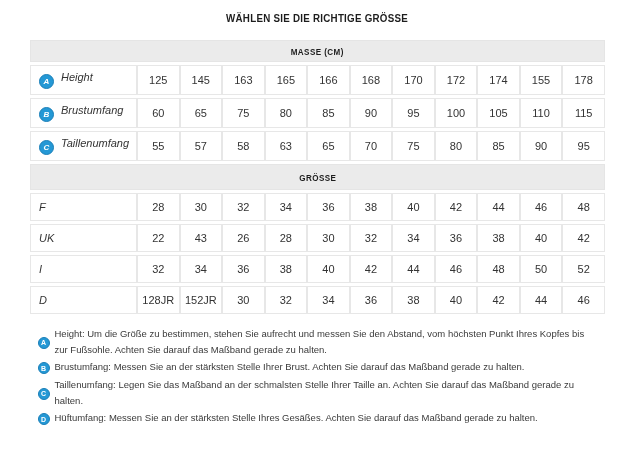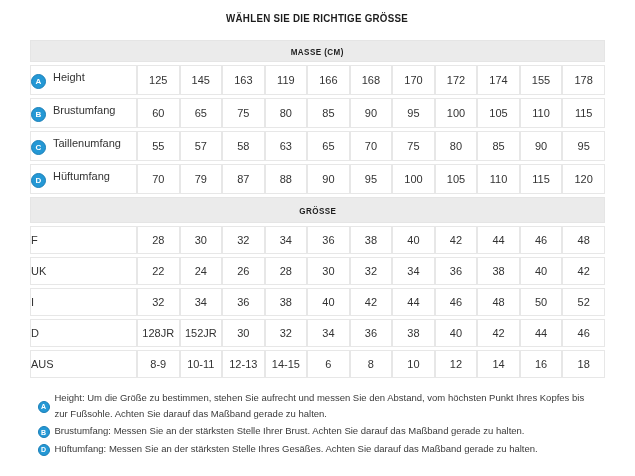--- a/index.html
+++ b/index.html
@@ -40,20 +40,22 @@
     background: #ffffff;
     text-align: center;
     padding: 0;
     height: 26px;
     overflow: hidden;
     white-space: nowrap;
   }
   tr.measure-row td { height: 28px; }
   td.label-cell {
     text-align: left;
+    padding-left: 8px;
+    font-style: italic;
   }
   td.section-header {
     background: #ebebeb;
     border: 1px solid #e5e5e5;
     text-align: center;
     font-weight: 700;
     font-size: 9.5px;
     letter-spacing: 0.5px;
     color: #1d1d1d;
     height: 20px;
@@ -116,21 +118,21 @@
         <span class="condensed">MASSE (CM)</span>
       </td>
     </tr>
   </tbody>
   <tbody id="masse-rows">
       <tr class="measure-row">
         <td class="label-cell"><span class="badge">A</span><span>Height</span></td>
         <td>125</td>
         <td>145</td>
         <td>163</td>
-        <td>119</td>
+        <td>165</td>
         <td>166</td>
         <td>168</td>
         <td>170</td>
         <td>172</td>
         <td>174</td>
         <td>155</td>
         <td>178</td>
       </tr>
       <tr class="measure-row">
         <td class="label-cell"><span class="badge">B</span><span>Brustumfang</span></td>
@@ -153,34 +155,20 @@
         <td>58</td>
         <td>63</td>
         <td>65</td>
         <td>70</td>
         <td>75</td>
         <td>80</td>
         <td>85</td>
         <td>90</td>
         <td>95</td>
       </tr>
-      <tr class="measure-row">
-        <td class="label-cell"><span class="badge">D</span><span>Hüftumfang</span></td>
-        <td>70</td>
-        <td>79</td>
-        <td>87</td>
-        <td>88</td>
-        <td>90</td>
-        <td>95</td>
-        <td>100</td>
-        <td>105</td>
-        <td>110</td>
-        <td>115</td>
-        <td>120</td>
-      </tr>
     </tbody>
   <tbody>
     <tr>
       <td colspan="12" class="section-header tall">
         <span class="condensed">GRÖSSE</span>
       </td>
     </tr>
   </tbody>
   <tbody id="groesse-rows">
       <tr>
@@ -193,21 +181,21 @@
         <td>38</td>
         <td>40</td>
         <td>42</td>
         <td>44</td>
         <td>46</td>
         <td>48</td>
       </tr>
       <tr>
         <td class="label-cell">UK</td>
         <td>22</td>
-        <td>24</td>
+        <td>43</td>
         <td>26</td>
         <td>28</td>
         <td>30</td>
         <td>32</td>
         <td>34</td>
         <td>36</td>
         <td>38</td>
         <td>40</td>
         <td>42</td>
       </tr>
@@ -232,43 +220,33 @@
         <td>30</td>
         <td>32</td>
         <td>34</td>
         <td>36</td>
         <td>38</td>
         <td>40</td>
         <td>42</td>
         <td>44</td>
         <td>46</td>
       </tr>
-      <tr>
-        <td class="label-cell">AUS</td>
-        <td>8-9</td>
-        <td>10-11</td>
-        <td>12-13</td>
-        <td>14-15</td>
-        <td>6</td>
-        <td>8</td>
-        <td>10</td>
-        <td>12</td>
-        <td>14</td>
-        <td>16</td>
-        <td>18</td>
-      </tr>
     </tbody>
 </table>
 
 <div class="footnotes" id="footnotes">
     <div class="footnote">
       <span class="badge">A</span>
       <div class="footnote-text">Height: Um die Größe zu bestimmen, stehen Sie aufrecht und messen Sie den Abstand, vom höchsten Punkt Ihres Kopfes bis zur Fußsohle. Achten Sie darauf das Maßband gerade zu halten.</div>
     </div>
     <div class="footnote">
       <span class="badge">B</span>
       <div class="footnote-text">Brustumfang: Messen Sie an der stärksten Stelle Ihrer Brust. Achten Sie darauf das Maßband gerade zu halten.</div>
     </div>
     <div class="footnote">
+      <span class="badge">C</span>
+      <div class="footnote-text">Taillenumfang: Legen Sie das Maßband an der schmalsten Stelle Ihrer Taille an. Achten Sie darauf das Maßband gerade zu halten.</div>
+    </div>
+    <div class="footnote">
       <span class="badge">D</span>
       <div class="footnote-text">Hüftumfang: Messen Sie an der stärksten Stelle Ihres Gesäßes. Achten Sie darauf das Maßband gerade zu halten.</div>
     </div>
   </div>
 
 </body></html>

